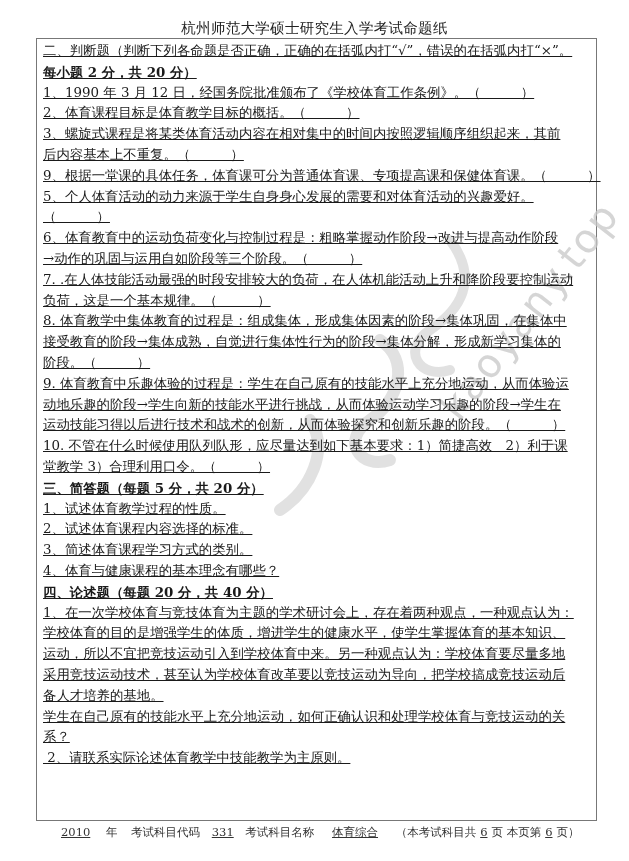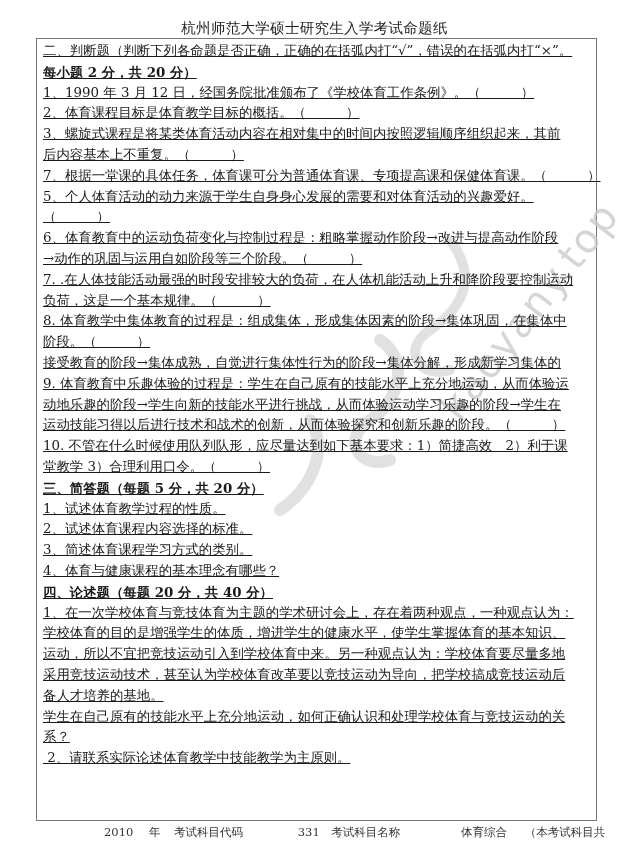--- a/index.html
+++ b/index.html
@@ -9,21 +9,21 @@
            font-family:"DejaVu Sans","Liberation Sans",sans-serif; font-size:14.5px; letter-spacing:0.3px; color:#222; }
   .box { position:absolute; left:36px; top:38px; width:561px; height:783px;
          border:1px solid #777; box-sizing:border-box; }
   .content { position:absolute; left:43px; top:41px; width:550px; font-size:13.4px; line-height:20.8px;text-decoration:underline; }
   .line { white-space:nowrap; }
   .bold { font-weight:bold; }
   .watermark-text { position:absolute; left:430px; top:400px; font-family:"DejaVu Sans","Liberation Sans",sans-serif;
        font-size:40px; color:#c8c8c8; transform:rotate(-52deg); transform-origin:left top; letter-spacing:2px; opacity:0.75; }
   .watermark-brush { position:absolute; left:250px; top:220px; width:260px; height:300px; opacity:0.35; }
   .footer { position:absolute; top:825px; left:59px; font-size:11.5px; color:#333; white-space:nowrap; }
-  .ul { padding:0 2px;margin-left:43px; }
+  .ul { text-decoration:underline; padding:0 2px; }
   .gap { display:inline-block; width:10px; }
 </style>
 </head>
 <body>
 
 <div class="title">杭州师范大学硕士研究生入学考试命题纸</div>
 
 <div class="box"></div>
 
 <svg class="watermark-brush" viewBox="0 0 260 300">
@@ -33,30 +33,30 @@
 </svg>
 <div class="watermark-text">kaoyany.top</div>
 
 <div class="content">
   <div class="line">二、判断题（判断下列各命题是否正确，正确的在括弧内打“√”，错误的在括弧内打“×”。</div>
   <div class="line bold">每小题 2 分，共 20 分）</div>
   <div class="line">1、1990 年 3 月 12 日，经国务院批准颁布了《学校体育工作条例》。（　　　）</div>
   <div class="line">2、体育课程目标是体育教学目标的概括。（　　　）</div>
   <div class="line">3、螺旋式课程是将某类体育活动内容在相对集中的时间内按照逻辑顺序组织起来，其前</div>
   <div class="line">后内容基本上不重复。（　　　）</div>
-  <div class="line">7、根据一堂课的具体任务，体育课可分为普通体育课、专项提高课和保健体育课。（　　　）</div>
+  <div class="line">9、根据一堂课的具体任务，体育课可分为普通体育课、专项提高课和保健体育课。（　　　）</div>
   <div class="line">5、个人体育活动的动力来源于学生自身身心发展的需要和对体育活动的兴趣爱好。</div>
   <div class="line">（　　　）</div>
   <div class="line">6、体育教育中的运动负荷变化与控制过程是：粗略掌握动作阶段→改进与提高动作阶段</div>
   <div class="line">→动作的巩固与运用自如阶段等三个阶段。（　　　）</div>
   <div class="line">7. .在人体技能活动最强的时段安排较大的负荷，在人体机能活动上升和降阶段要控制运动</div>
   <div class="line">负荷，这是一个基本规律。（　　　）</div>
   <div class="line">8. 体育教学中集体教育的过程是：组成集体，形成集体因素的阶段→集体巩固，在集体中</div>
+  <div class="line">接受教育的阶段→集体成熟，自觉进行集体性行为的阶段→集体分解，形成新学习集体的</div>
   <div class="line">阶段。（　　　）</div>
-  <div class="line">接受教育的阶段→集体成熟，自觉进行集体性行为的阶段→集体分解，形成新学习集体的</div>
   <div class="line">9. 体育教育中乐趣体验的过程是：学生在自己原有的技能水平上充分地运动，从而体验运</div>
   <div class="line">动地乐趣的阶段→学生向新的技能水平进行挑战，从而体验运动学习乐趣的阶段→学生在</div>
   <div class="line">运动技能习得以后进行技术和战术的创新，从而体验探究和创新乐趣的阶段。（　　　）</div>
   <div class="line">10. 不管在什么时候使用队列队形，应尽量达到如下基本要求：1）简捷高效　2）利于课</div>
   <div class="line">堂教学 3）合理利用口令。（　　　）</div>
 
   <div class="line bold">三、简答题（每题 5 分，共 20 分）</div>
   <div class="line">1、试述体育教学过程的性质。</div>
   <div class="line">2、试述体育课程内容选择的标准。</div>
   <div class="line">3、简述体育课程学习方式的类别。</div>

